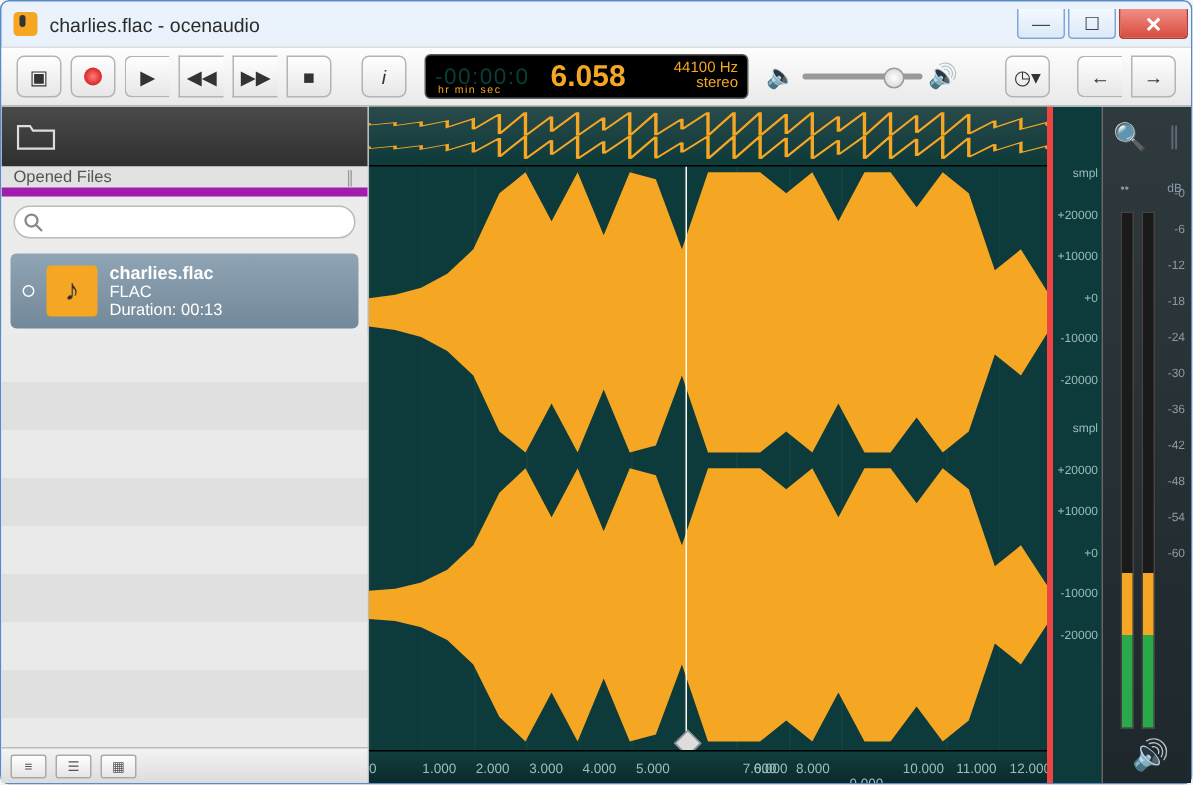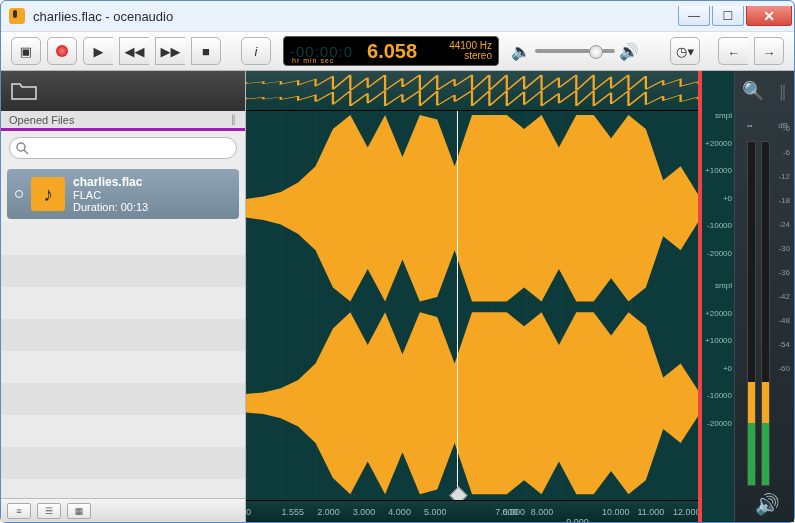--- a/index.html
+++ b/index.html
@@ -35,21 +35,21 @@
 .volbar { width: 80px; height: 4px; background: #999; border-radius: 2px; position: relative; }
 .volbar::after { content: ""; position: absolute; right: 12px; top: -4px; width: 12px; height: 12px; border-radius: 50%; background: radial-gradient(#fff,#d0d0d0); border: 1px solid #999; }
 
 
 .body { flex: 1; display: flex; background: #efefef; overflow: hidden; }
 
 
 .sidebar { width: 245px; display: flex; flex-direction: column; border-right: 1px solid #bbb; background: #ececec; }
 .side-top { height: 40px; background: linear-gradient(#4a4a4a,#2f2f2f); display: flex; align-items: center; padding: 0 10px; }
 .side-top svg { fill: #eee; }
-.side-label { height: 20px; font-size: 11px; color: #555; padding: 2px 8px; background: #e2e2e2; border-bottom: 3px solid #a21caf; display:flex; align-items:center; justify-content: space-between;}
+.side-label { height: 20px; font-size: 11px; color: #555; padding: 2px 8px; background: #e2e2e2; border-bottom: 6px solid #a21caf; display:flex; align-items:center; justify-content: space-between;}
 .search-row { padding: 6px 8px; }
 .search { width: 100%; height: 22px; border-radius: 11px; border: 1px solid #bbb; background: #fff; padding: 0 8px 0 22px; font-size: 11px; }
 .search-wrap { position: relative; }
 .search-wrap svg { position: absolute; left: 6px; top: 4px; }
 .fileitem { margin: 4px 6px; border-radius: 4px; background: linear-gradient(#8fa5b5,#73899a); color: #fff; display: flex; align-items: center; padding: 6px 8px; gap: 8px; font-size: 11px; }
 .fileitem .thumb { width: 34px; height: 34px; background: #f5a623; border-radius: 3px; display:flex;align-items:center;justify-content:center;color:#333;font-size:20px; }
 .fileitem .meta .fname { font-weight: bold; font-size: 12px; }
 .sidefill { flex: 1; background: repeating-linear-gradient(#eaeaea, #eaeaea 32px, #e0e0e0 32px, #e0e0e0 64px); }
 .side-bottom { height: 24px; background: linear-gradient(#f4f4f4,#dcdcdc); border-top: 1px solid #bbb; display: flex; align-items:center; padding: 0 6px; gap:6px;}
 .viewbtn { width:24px;height:16px;border:1px solid #aaa;border-radius:2px;background:linear-gradient(#fff,#e5e5e5);display:flex;align-items:center;justify-content:center;font-size:9px;color:#555;}
@@ -186,21 +186,21 @@
           <div class="channel bot">
             <div class="base"></div>
             <svg class="wave" viewBox="0 0 100 100" preserveAspectRatio="none">
                 <polygon id="chR" class="w" points="0,45.2 3.8461538461538463,44.48 7.6923076923076925,42.32 11.538461538461538,38 15.384615384615385,29.6 19.230769230769234,11.599999999999994 23.076923076923077,3.200000000000003 26.923076923076923,20 30.76923076923077,3.200000000000003 34.61538461538461,24.799999999999997 38.46153846153847,3.200000000000003 42.30769230769231,5.599999999999994 46.15384615384615,29.6 50,3.200000000000003 53.84615384615385,3.200000000000003 57.692307692307686,3.200000000000003 61.53846153846154,10.400000000000006 65.38461538461539,3.200000000000003 69.23076923076923,20 73.07692307692307,3.200000000000003 76.92307692307693,3.200000000000003 80.76923076923077,15.200000000000003 84.61538461538461,3.200000000000003 88.46153846153845,10.400000000000006 92.3076923076923,36.8 96.15384615384616,29.6 100,43.28 100,56.72 96.15384615384616,70.4 92.3076923076923,63.2 88.46153846153845,89.6 84.61538461538461,96.8 80.76923076923077,84.8 76.92307692307693,96.8 73.07692307692307,96.8 69.23076923076923,80 65.38461538461539,96.8 61.53846153846154,89.6 57.692307692307686,96.8 53.84615384615385,96.8 50,96.8 46.15384615384615,70.4 42.30769230769231,94.4 38.46153846153847,96.8 34.61538461538461,75.2 30.76923076923077,96.8 26.923076923076923,80 23.076923076923077,96.8 19.230769230769234,88.4 15.384615384615385,70.4 11.538461538461538,62 7.6923076923076925,57.68 3.8461538461538463,55.52 0,54.8"></polygon>
               </svg>
           </div>
           <div class="playhead" style="left: 46.6%;"></div>
         </div>
         <div class="timeruler" id="timeruler">
             <span style="left: 0%;">0</span>
-            <span style="left: 7.87402%;">1.555</span>
+            <span style="left: 7.87402%;">1.000</span>
             <span style="left: 15.748%;">2.000</span>
             <span style="left: 23.622%;">3.000</span>
             <span style="left: 31.4961%;">4.000</span>
             <span style="left: 39.3701%;">5.000</span>
             <span style="left: 47.2441%; padding-left: 43px;">6.000</span>
             <span style="left: 55.1181%;">7.000</span>
             <span style="left: 62.9921%;">8.000</span>
             <span style="left: 70.8661%; margin-top: 20px;">9.000</span>
             <span style="left: 78.7402%;">10.000</span>
             <span style="left: 86.6142%;">11.000</span>

